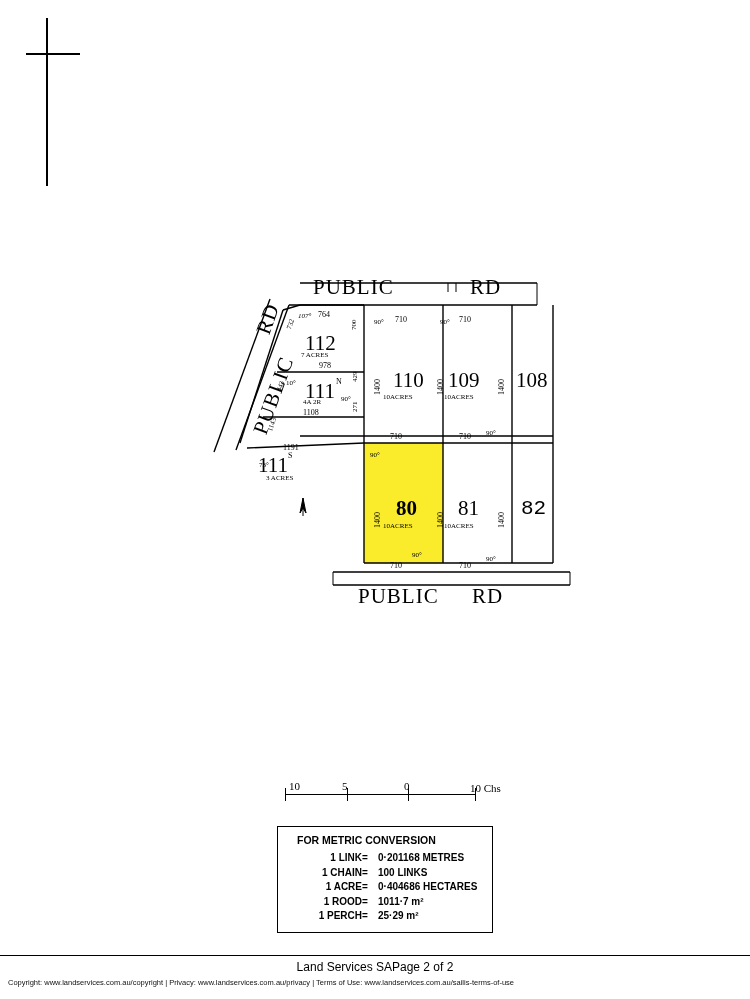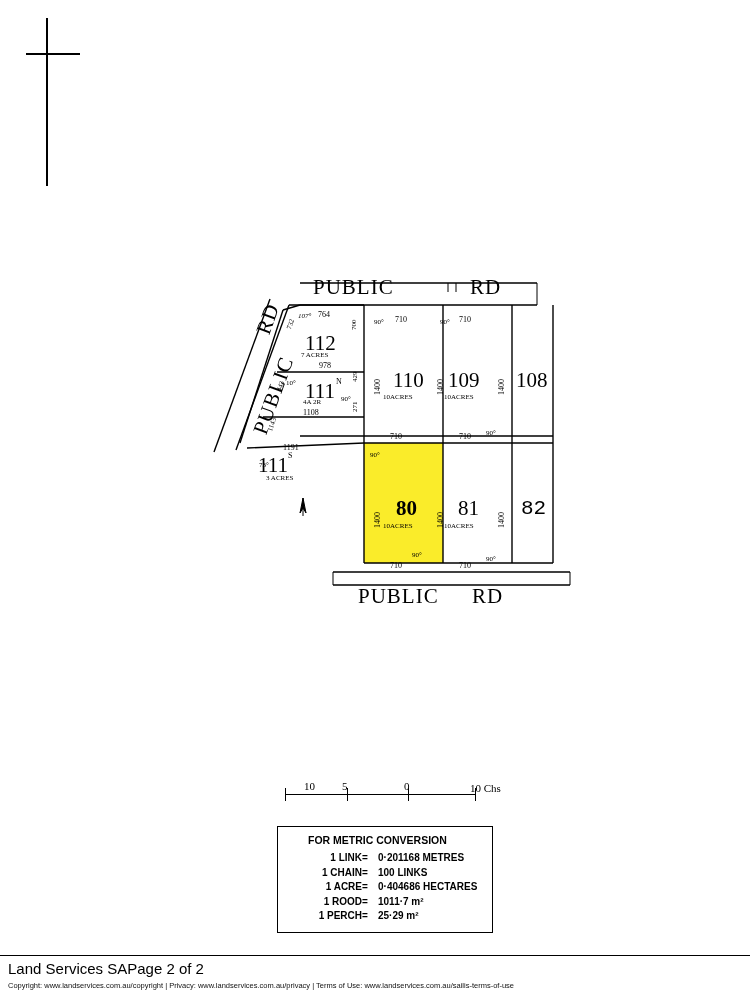--- a/index.html
+++ b/index.html
@@ -118,21 +118,21 @@
     width: 216px;
     border: 1.5px solid #000;
     padding: 7px 10px 8px 10px;
     box-sizing: border-box;
     background: #fff;
   }
   .conv-title {
     font-family: "Liberation Sans", sans-serif;
     font-weight: bold;
     font-size: 10.5px;
-    margin: 0 0 5px 20px;
+    margin: 0 0 5px 9px;
   }
   .conv-row {
     display: flex;
     font-family: "Liberation Sans", sans-serif;
     font-weight: bold;
     font-size: 10px;
     line-height: 1.45;
   }
   .conv-row .c-name { width: 74px; text-align: right; }
   .conv-row .c-eq   { width: 16px; }
@@ -149,23 +149,23 @@
   }
   .footer {
     position: absolute;
     left: 0;
     top: 960px;
     width: 750px;
     font-family: "Liberation Sans", sans-serif;
   }
   .footer-main {
     display: flex;
-    justify-content: flex-start;
+    justify-content: center;
     padding: 0 8px;
-    font-size: 15px;
+    font-size: 12px;
   }
   .footer-copy {
     padding: 4px 20px 0 8px;
     font-size: 7.5px;
     color: #111;
   }
 </style>
 </head>
 <body>
 
@@ -300,21 +300,21 @@
   <div class="lbl tiny" style="left:370px; top:452px;">90°</div>
   <div class="lbl tiny" style="left:412px; top:552px;">90°</div>
   <div class="lbl tiny" style="left:486px; top:556px;">90°</div>
 
   <div class="scalebar">
     <div class="line"></div>
     <div class="tick" style="left:5px;"></div>
     <div class="tick" style="left:67px;"></div>
     <div class="tick" style="left:128px;"></div>
     <div class="tick" style="left:195px;"></div>
-    <div class="num" style="left:24px;text-align:center;">10</div>
+    <div class="num" style="left:9px;text-align:center;">10</div>
     <div class="num" style="left:62px;">5</div>
     <div class="num" style="left:124px;">0</div>
     <div class="unit">10 Chs</div>
   </div>
 
   <div class="conv-box">
     <div class="conv-title">FOR METRIC CONVERSION</div>
 
     <div class="conv-row">
       <span class="c-name">1 LINK</span>

